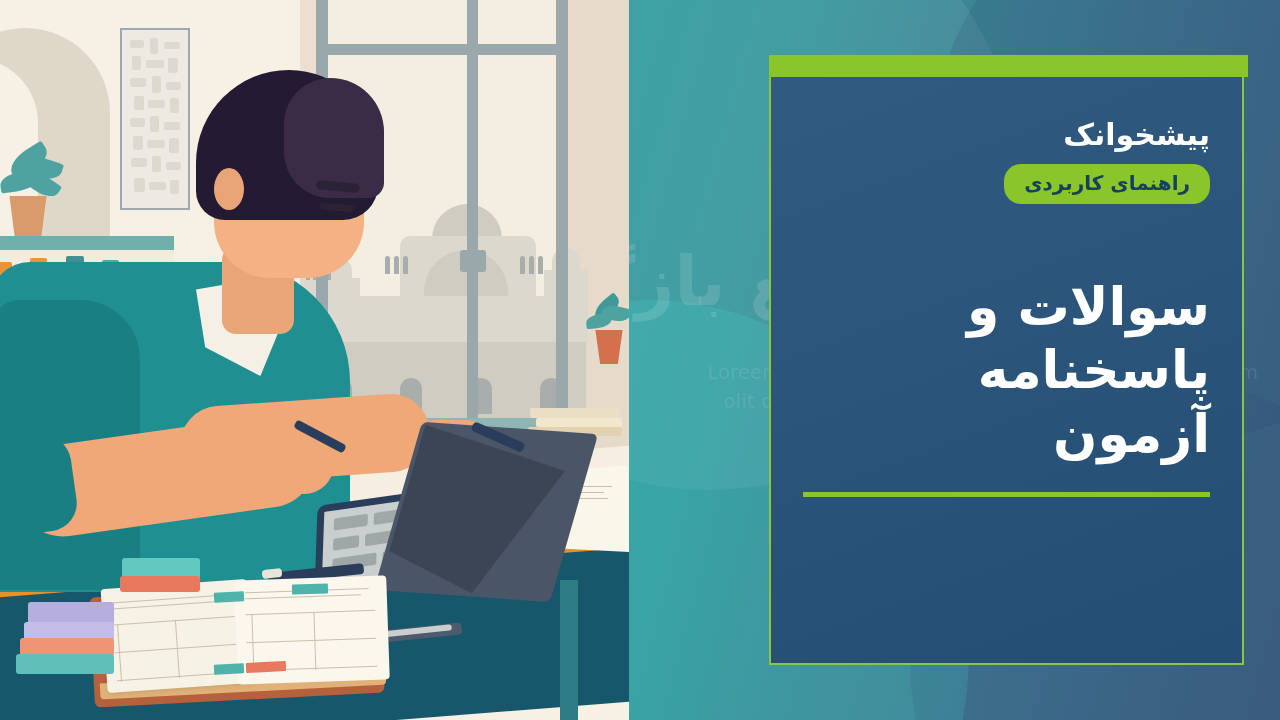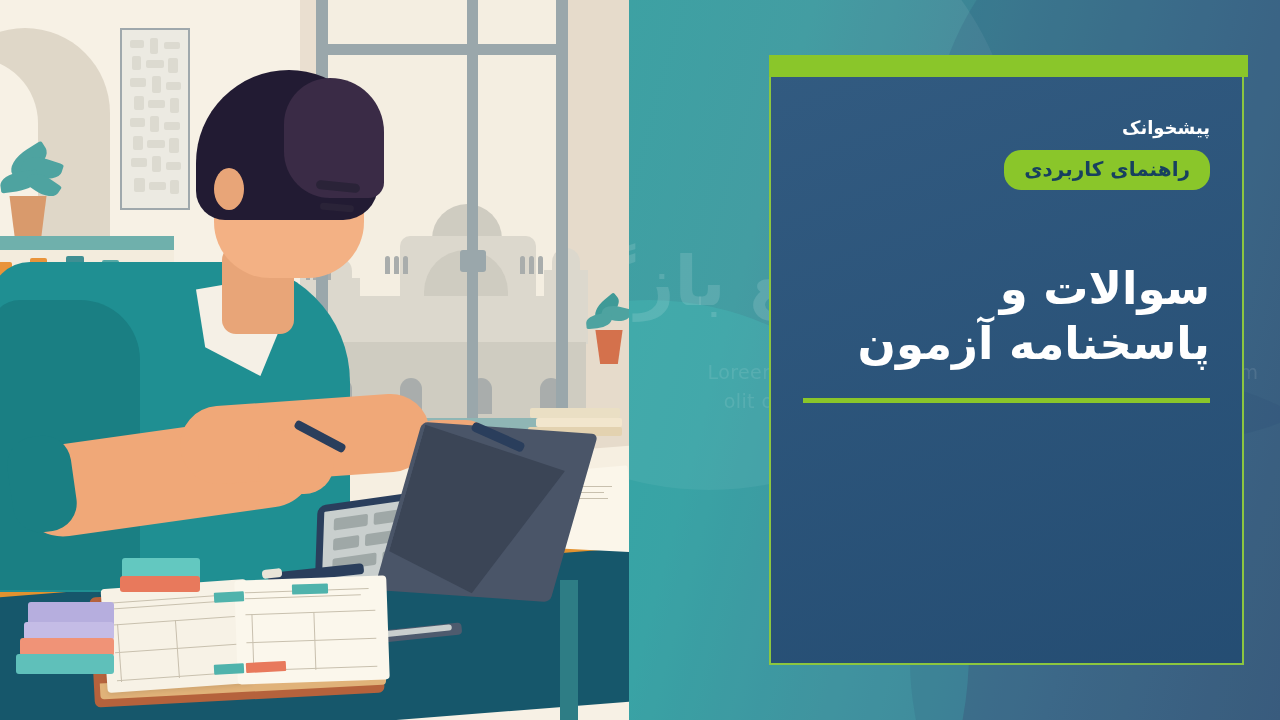--- a/index.html
+++ b/index.html
@@ -185,30 +185,30 @@
   .card {
     position:absolute; left:140px; top:55px; width:475px; height:610px;
     border:2px solid #8cc63f; background:#27527a;
     background-image:linear-gradient(160deg,rgba(255,255,255,.05),rgba(0,0,0,.06));
   }
   .card-top { position:absolute; left:-2px; top:-2px; width:479px; height:22px; background:#8ac62a; }
   .card-inner { position:absolute; inset:0; padding:34px 32px 0 32px; direction:rtl; }
 
   .eyebrow {
     margin-top:26px; color:#ffffff;
-    font-size:18px; font-weight:700; letter-spacing:0;
+    font-size:30px; font-weight:700; letter-spacing:0;
   }
   .badge {
     display:inline-block; margin-top:12px; padding:7px 20px 9px 20px;
     background:#8ac62a; color:#17405f; border-radius:17px;
     font-size:20px; font-weight:700; float:right; clear:both;
   }
   .title {
     clear:both; padding-top:72px; text-align:right; color:#ffffff;
-    font-size:45px; font-weight:700; line-height:1.22; letter-spacing:-.5px;
+    font-size:52px; font-weight:700; line-height:1.22; letter-spacing:-.5px;
   }
   .title span { display:block; }
   .rule { clear:both; margin-top:26px; height:5px; background:#8ac62a; width:100%; }
   .subtitle {
     margin-top:36px; text-align:right; color:#ecf3f8;
     font-size:22px; font-weight:400; line-height:1.5;
   }
 </style>
 </head>
 <body>

